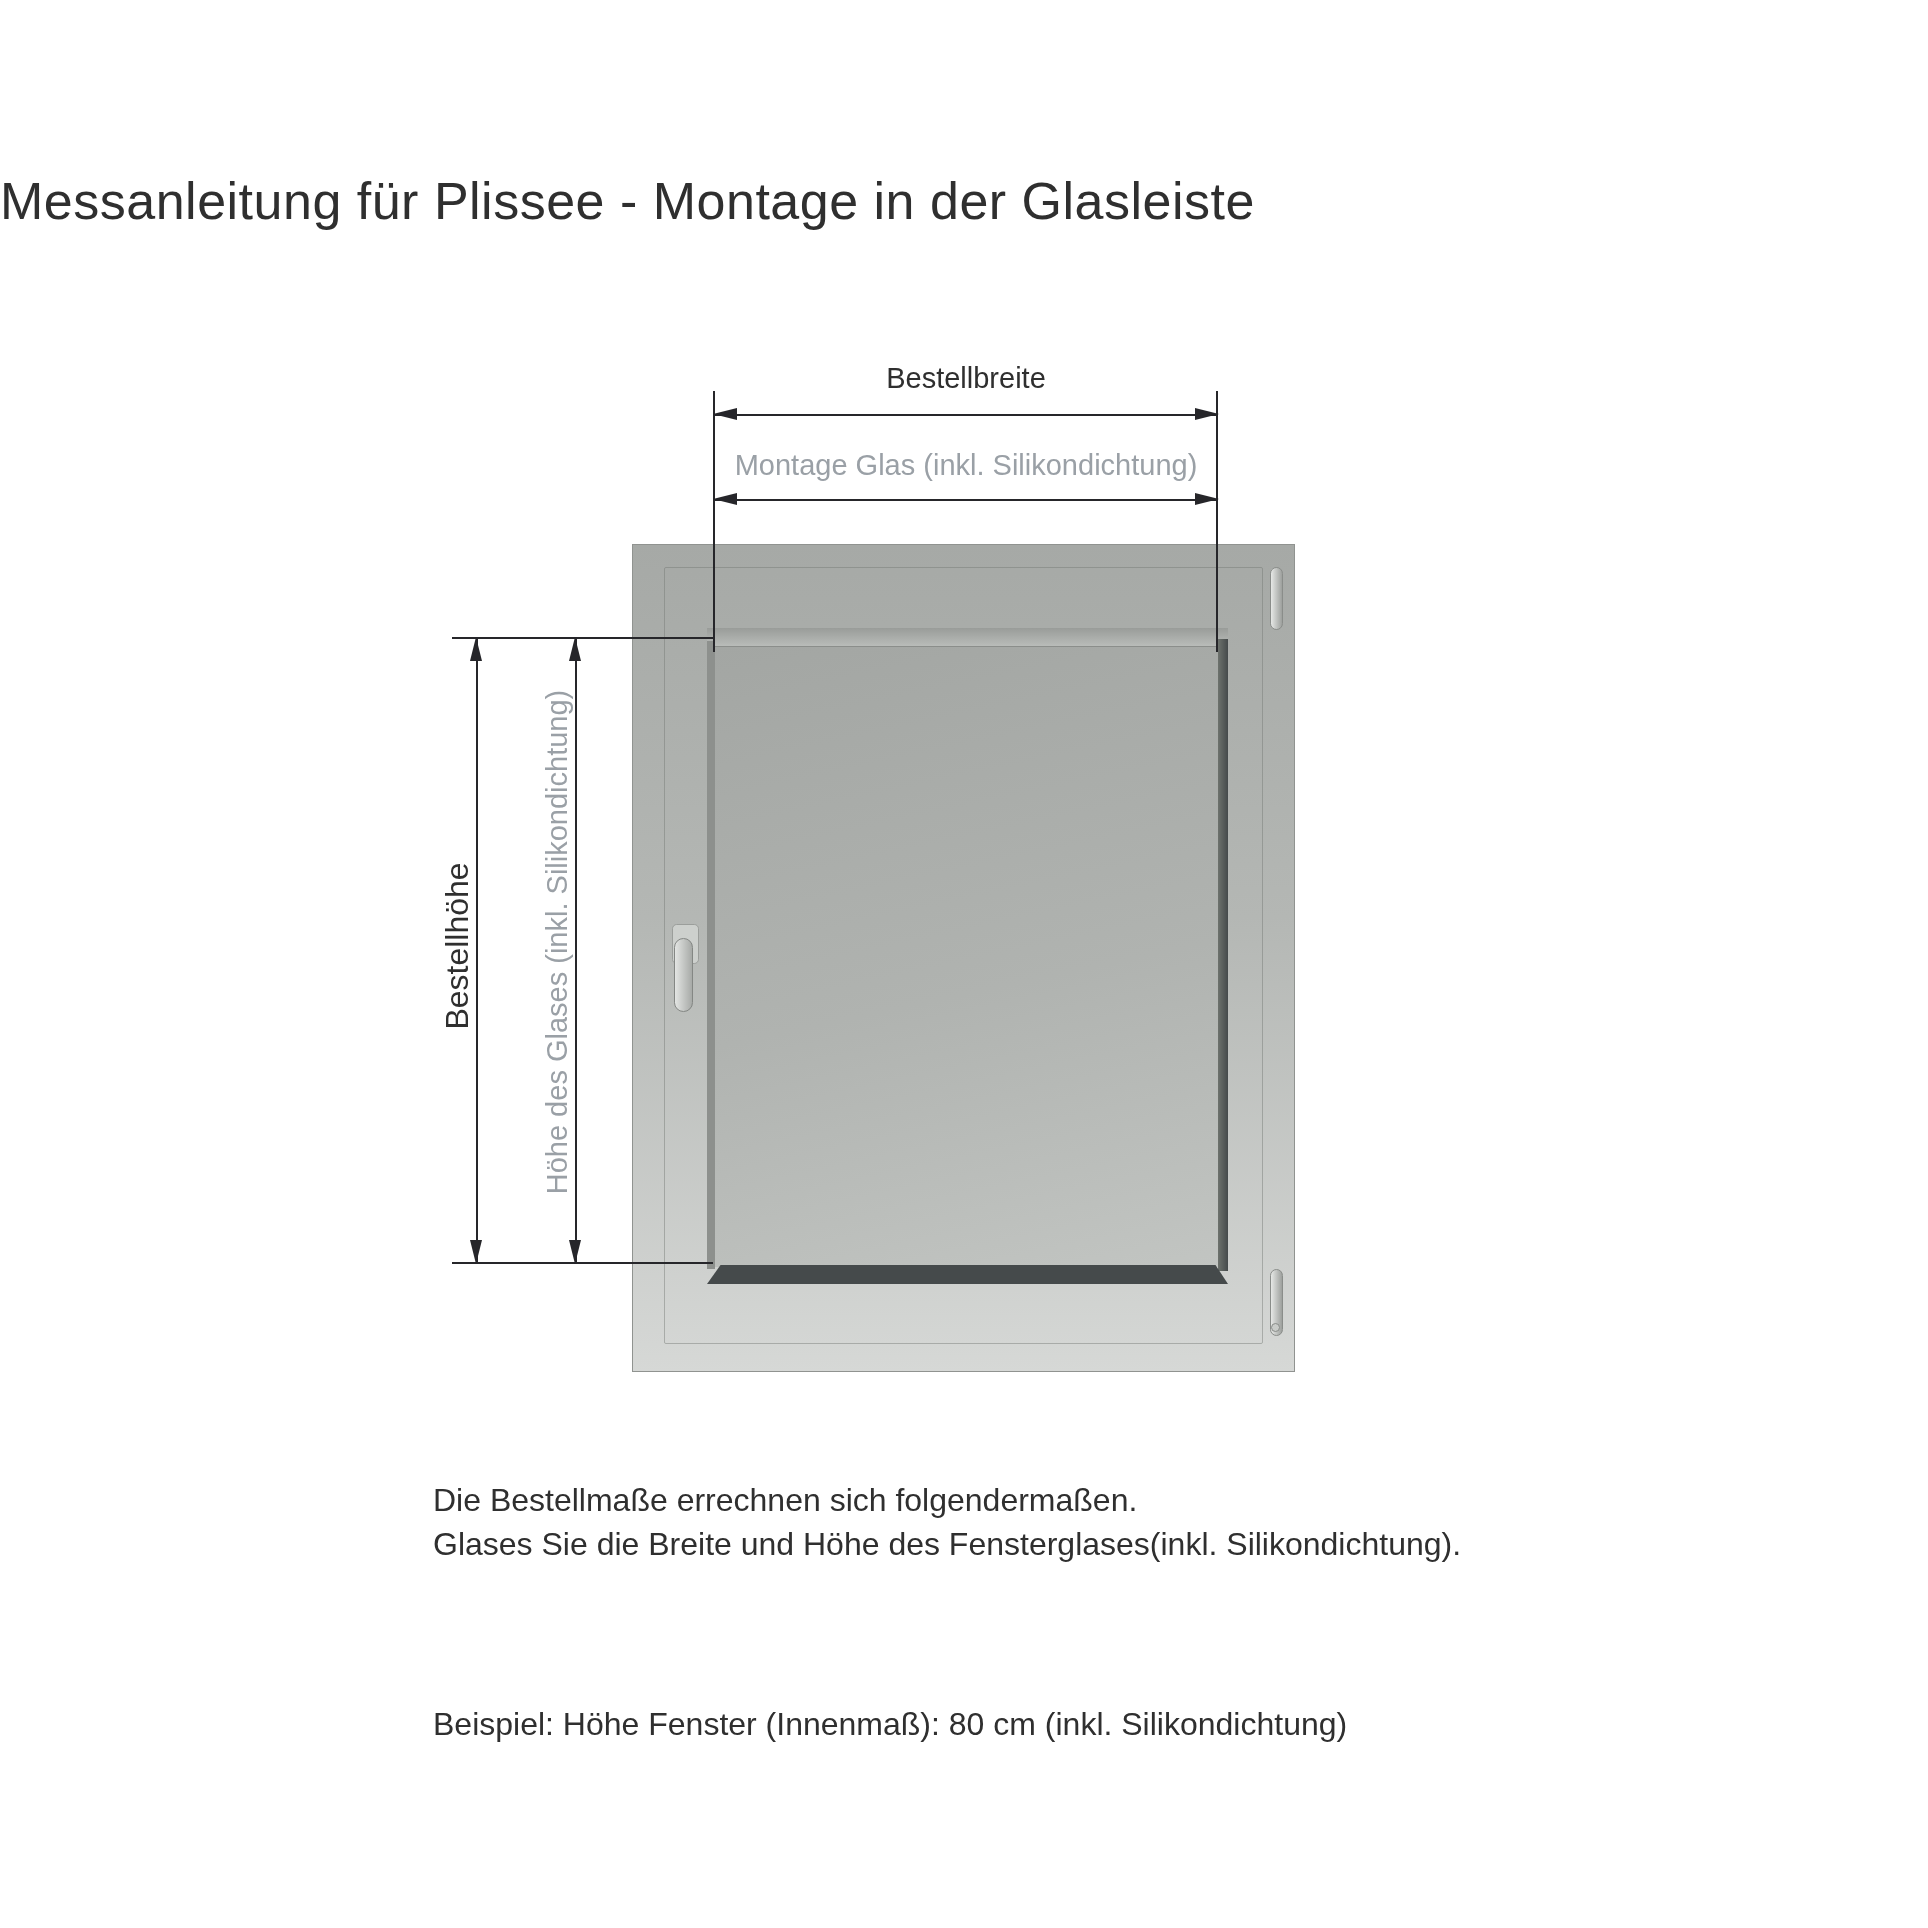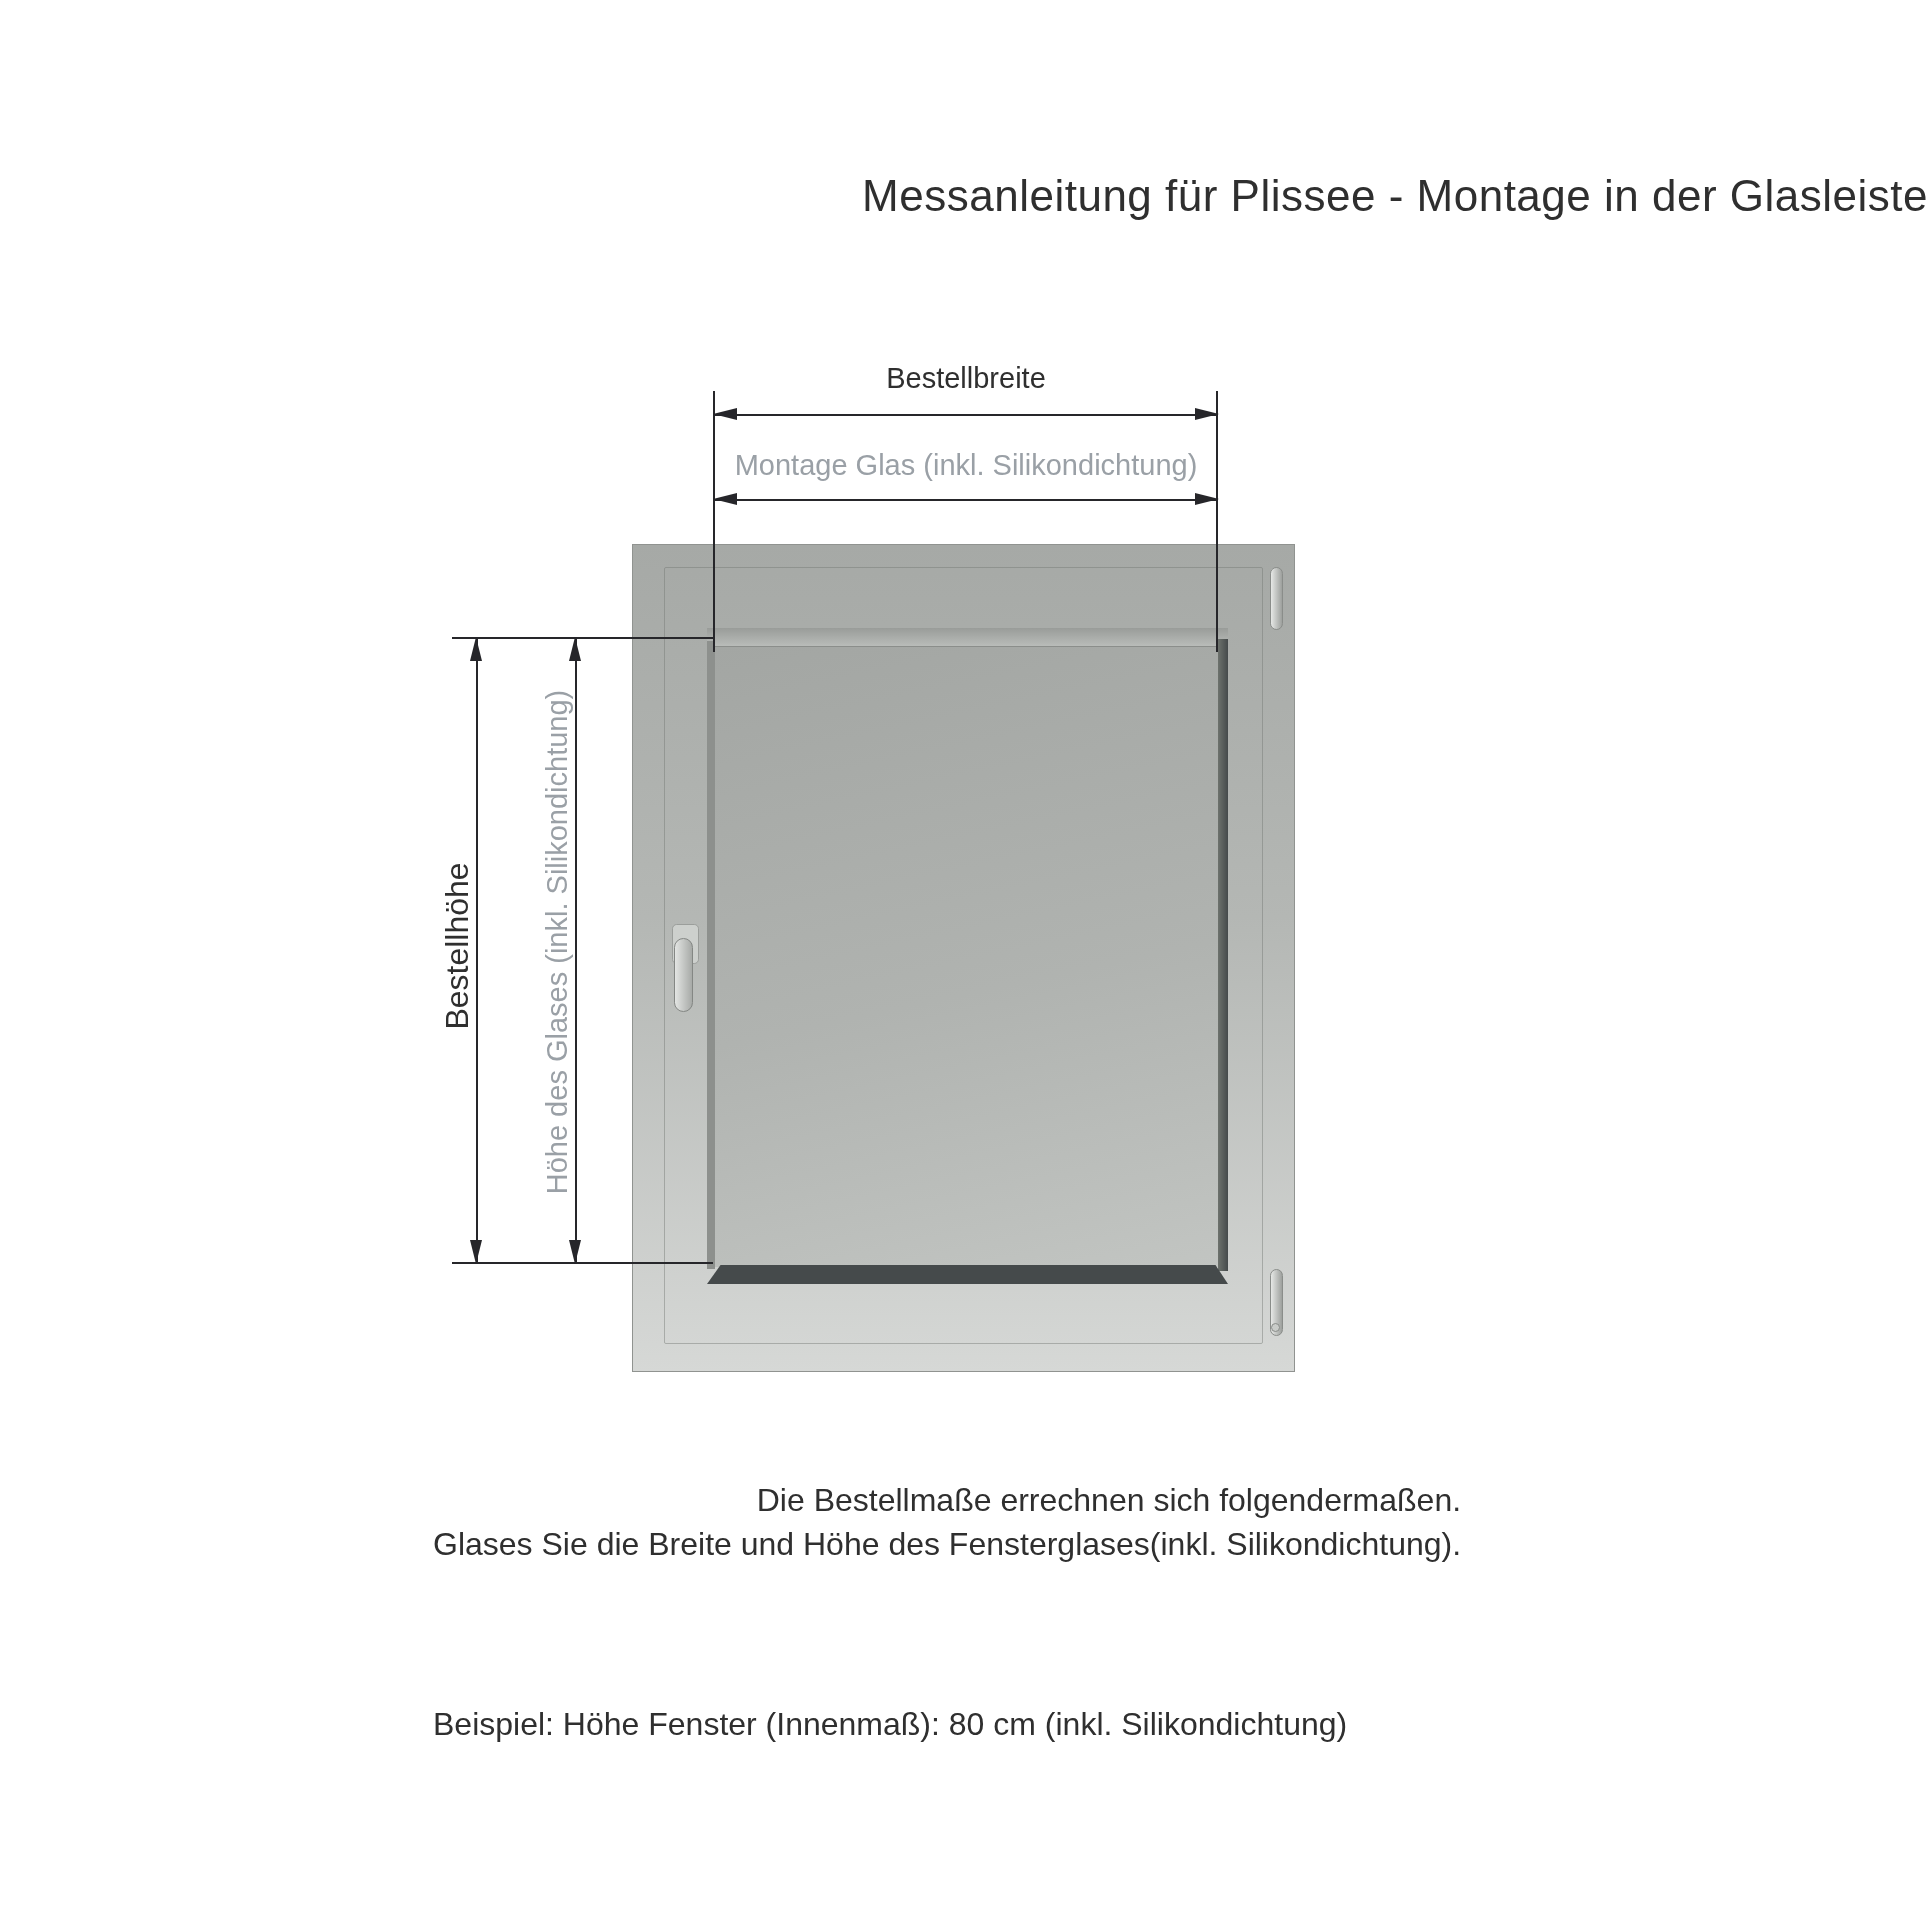--- a/index.html
+++ b/index.html
@@ -2,22 +2,22 @@
 <html style="--ink: #26262a; --text: #2f2f2f; --red: #e23030; --gray-label: #9aa0a6; --frame-top: #a6a9a6; --frame-bottom: #d6d8d6; --glass-top: #a3a6a3; --glass-bottom: #c2c5c2; --shadow: #454a4b;font-size:15px"><head>
 <meta charset="utf-8">
 <style>
   html,body{margin:0;padding:0;background:#ffffff;}
   .canvas{
     position:relative;width:1928px;height:1928px;background:#ffffff;overflow:hidden;
     font-family:"Liberation Sans","DejaVu Sans",sans-serif;color:var(--text,#2f2f2f);
   }
   
   .title{
-    position:absolute;left:0;right:0;top:171px;text-align:right;
-    font-size:44px;letter-spacing:0.5px;color:var(--text,#2f2f2f);
+    position:absolute;left:0;right:0;top:171px;text-align:left;
+    font-size:52px;letter-spacing:0.5px;color:var(--text,#2f2f2f);
   }
   
   .window-frame{
     position:absolute;left:632px;top:544px;width:663px;height:828px;
     background:linear-gradient(180deg,var(--frame-top,#a6a9a6) 0%,#b4b7b4 45%,var(--frame-bottom,#d6d8d6) 100%);
     border:0.9px solid #909390;box-sizing:border-box;
   }
   .sash{
     position:absolute;left:31px;top:21.7px;width:599px;height:777px;
     border:1.9px solid rgba(115,120,115,.45);box-sizing:border-box;border-radius:1.9px;
@@ -69,21 +69,21 @@
   .ah-left{left:-0.9px;top:-8px;border-top:6.6px solid transparent;border-bottom:6.6px solid transparent;border-right:24.5px solid var(--ink,#26262a);}
   .ah-right{right:-0.9px;top:-8px;border-top:6.6px solid transparent;border-bottom:6.6px solid transparent;border-left:24.5px solid var(--ink,#26262a);}
   .ah-up{top:-0.9px;left:-8px;border-left:6.6px solid transparent;border-right:6.6px solid transparent;border-bottom:24.5px solid var(--ink,#26262a);}
   .ah-down{bottom:-0.9px;left:-8px;border-left:6.6px solid transparent;border-right:6.6px solid transparent;border-top:24.5px solid var(--ink,#26262a);}
   .dim-label{position:absolute;font-size:29px;color:var(--text,#2f2f2f);text-align:center;white-space:nowrap;}
   .dim-label.gray{color:var(--gray-label,#9aa0a6);}
   .dim-label.rot{transform:translate(-50%,-50%) rotate(-90deg);transform-origin:center;}
   .lbl-bestellhoehe{font-size:32px;}
   
   .para{position:absolute;left:433px;font-size:32px;line-height:44px;color:var(--text,#2f2f2f);}
-  .para .line{white-space:pre;text-align:right;}
+  .para .line{white-space:pre;}
   .para .red{color:var(--red,#e23030);}
   .para .indent{padding-left:138px;}
   .p1{top:1478px;}
   .p2{top:1702px;}
 </style>
 </head>
 <body>
 
 <div class="canvas">
 

